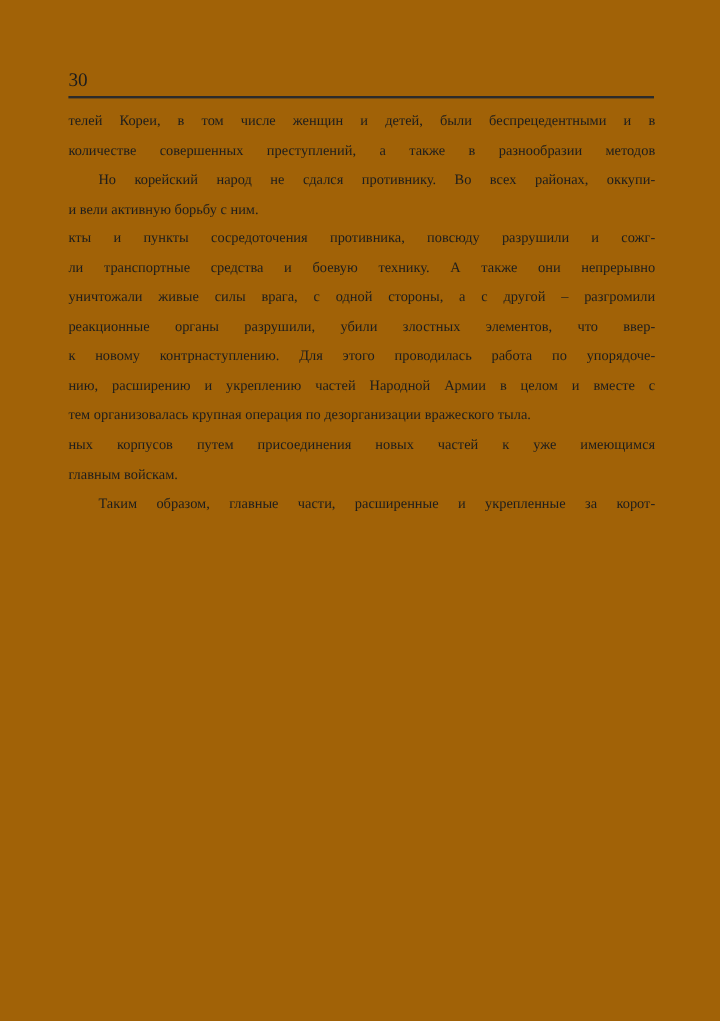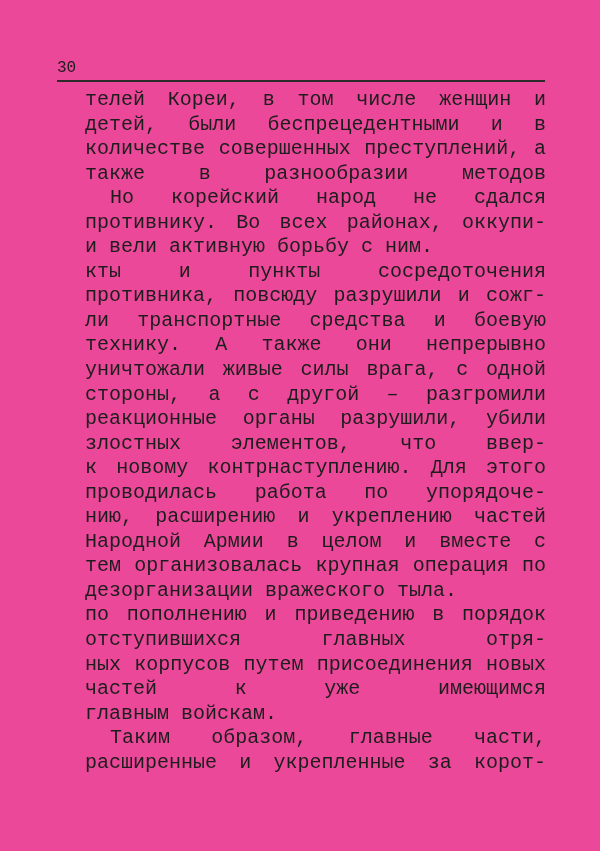--- a/index.html
+++ b/index.html
@@ -4,22 +4,22 @@
 <style>
   html, body {
     margin: 0;
     padding: 0;
     background: #ffffff;
   }
   .page {
     position: relative;
     width: 600px;
     height: 851px;
-    background: #ec4899;
-    font-family: Liberation Mono, monospace;
+    background: #a16207;
+    font-family: Liberation Serif, serif;
     color: #1d1d1d;
     overflow: hidden;
   }
   .page-header {
     position: absolute;
     left: 57px;
     right: 55px;
     top: 59px;
   }
   .page-num {
@@ -34,27 +34,26 @@
     border-bottom: 2px solid #2b2b2b;
     height: 0;
   }
   .page-body {
     position: absolute;
     left: 57px;
     top: 88px;
     width: 489px;
   }
   .line {
-    font-size: 20px;
+    font-size: 12px;
     line-height: 24.55px;
     white-space: normal;
     text-align: justify;
     text-align-last: justify;
     color: #1d1d1d;
-    margin-left: 28px;
   }
   .line.para-end {
     text-align-last: left;
   }
   .line.indent {
     text-indent: 25px;
   }
 </style>
 </head>
 <body>
@@ -69,18 +68,17 @@
       <div class="line">количестве совершенных преступлений, а также в разнообразии методов</div>
       <div class="line indent">Но корейский народ не сдался противнику. Во всех районах, оккупи-</div>
       <div class="line para-end">и вели активную борьбу с ним.</div>
       <div class="line">кты и пункты сосредоточения противника, повсюду разрушили и сожг-</div>
       <div class="line">ли транспортные средства и боевую технику. А также они непрерывно</div>
       <div class="line">уничтожали живые силы врага, с одной стороны, а с другой – разгромили</div>
       <div class="line">реакционные органы разрушили, убили злостных элементов, что ввер-</div>
       <div class="line">к новому контрнаступлению. Для этого проводилась работа по упорядоче-</div>
       <div class="line">нию, расширению и укреплению частей Народной Армии в целом и вместе с</div>
       <div class="line para-end">тем организовалась крупная операция по дезорганизации вражеского тыла.</div>
-      <div class="line">по пополнению и приведению в порядок отступившихся главных отря-</div>
       <div class="line">ных корпусов путем присоединения новых частей к уже имеющимся</div>
       <div class="line para-end">главным войскам.</div>
       <div class="line indent">Таким образом, главные части, расширенные и укрепленные за корот-</div>
     </div>
 </div>
 
 </body></html>

